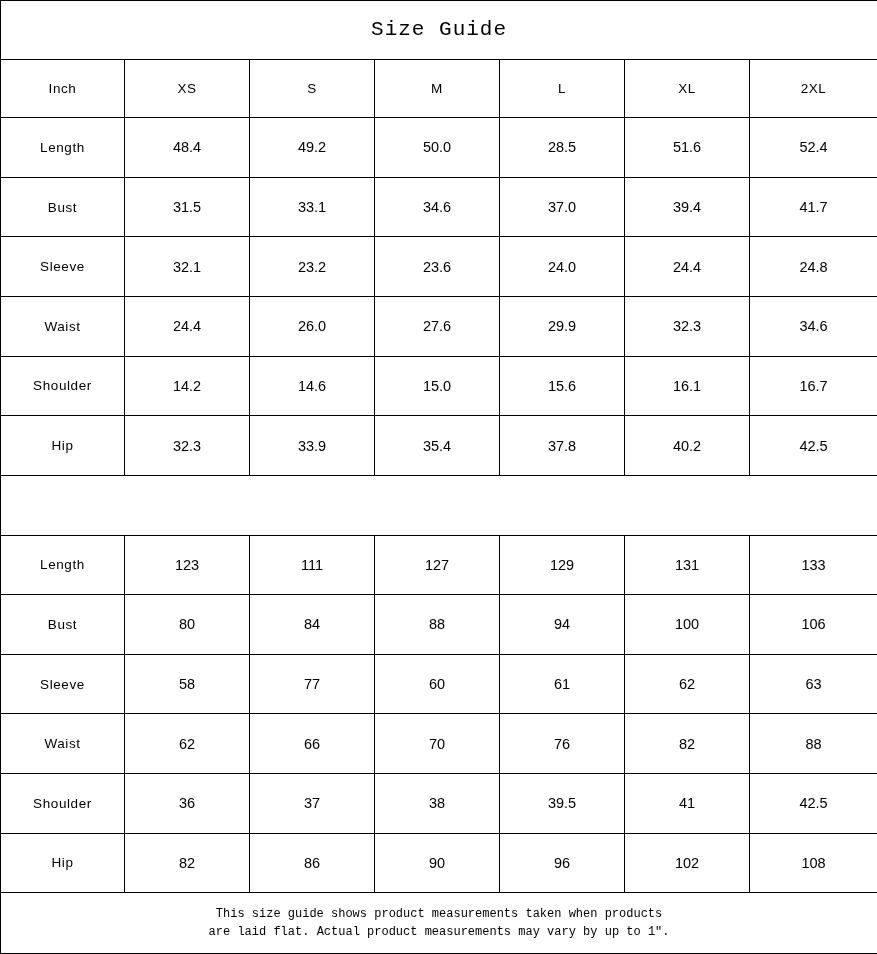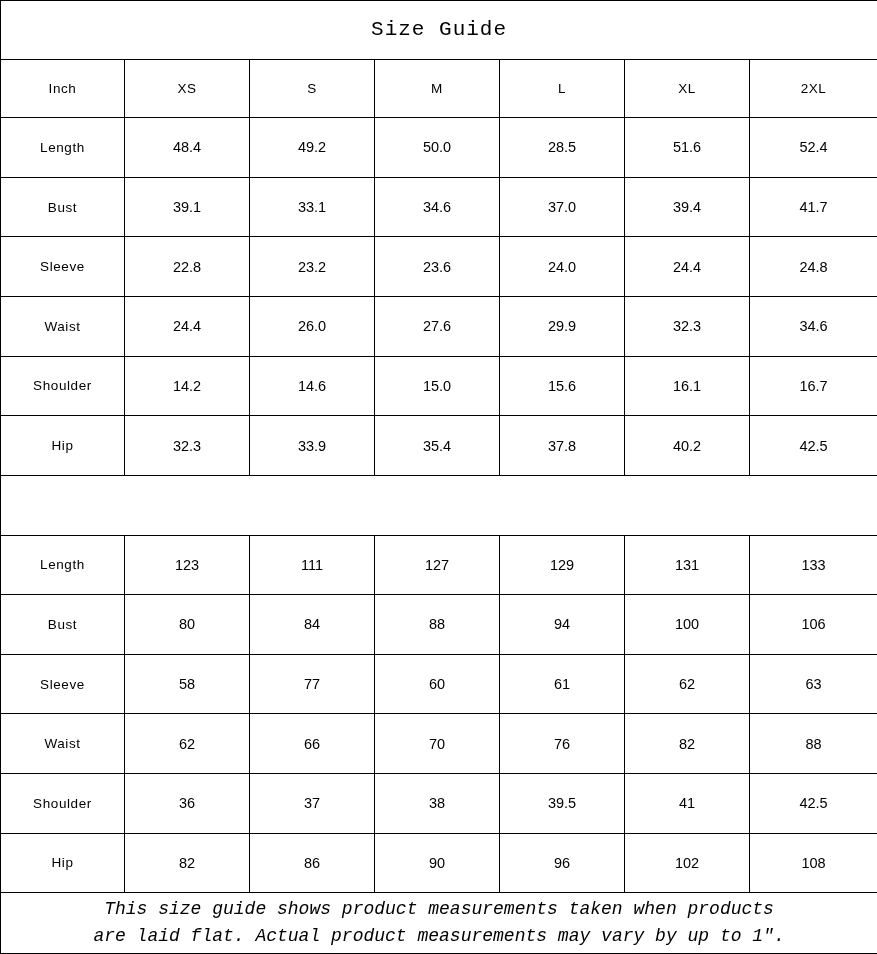--- a/index.html
+++ b/index.html
@@ -50,23 +50,22 @@
   td.value-cell {
     font-family: "Liberation Sans", "DejaVu Sans", sans-serif;
     font-weight: normal;
     font-size: 14.5px;
   }
   td.spacer-cell {
     background: #ffffff;
   }
   td.footer-cell {
     font-family: "Liberation Mono", "DejaVu Sans Mono", monospace;
-    font-size: 18px;
+    font-size: 12px;
     line-height: 1.5;
-    font-style: italic;
   }
 </style>
 </head>
 <body>
 
 <div class="size-guide-wrap">
   <table class="size-guide">
     <colgroup>
       <col style="width:124px">
       <col style="width:125px">
@@ -96,30 +95,30 @@
       <td class="row-label">Length</td>
       <td class="value-cell">48.4</td>
       <td class="value-cell">49.2</td>
       <td class="value-cell">50.0</td>
       <td class="value-cell">28.5</td>
       <td class="value-cell">51.6</td>
       <td class="value-cell">52.4</td>
     </tr>
     <tr class="data-row">
       <td class="row-label">Bust</td>
-      <td class="value-cell">39.1</td>
+      <td class="value-cell">31.5</td>
       <td class="value-cell">33.1</td>
       <td class="value-cell">34.6</td>
       <td class="value-cell">37.0</td>
       <td class="value-cell">39.4</td>
       <td class="value-cell">41.7</td>
     </tr>
     <tr class="data-row">
       <td class="row-label">Sleeve</td>
-      <td class="value-cell">22.8</td>
+      <td class="value-cell">32.1</td>
       <td class="value-cell">23.2</td>
       <td class="value-cell">23.6</td>
       <td class="value-cell">24.0</td>
       <td class="value-cell">24.4</td>
       <td class="value-cell">24.8</td>
     </tr>
     <tr class="data-row">
       <td class="row-label">Waist</td>
       <td class="value-cell">24.4</td>
       <td class="value-cell">26.0</td>

